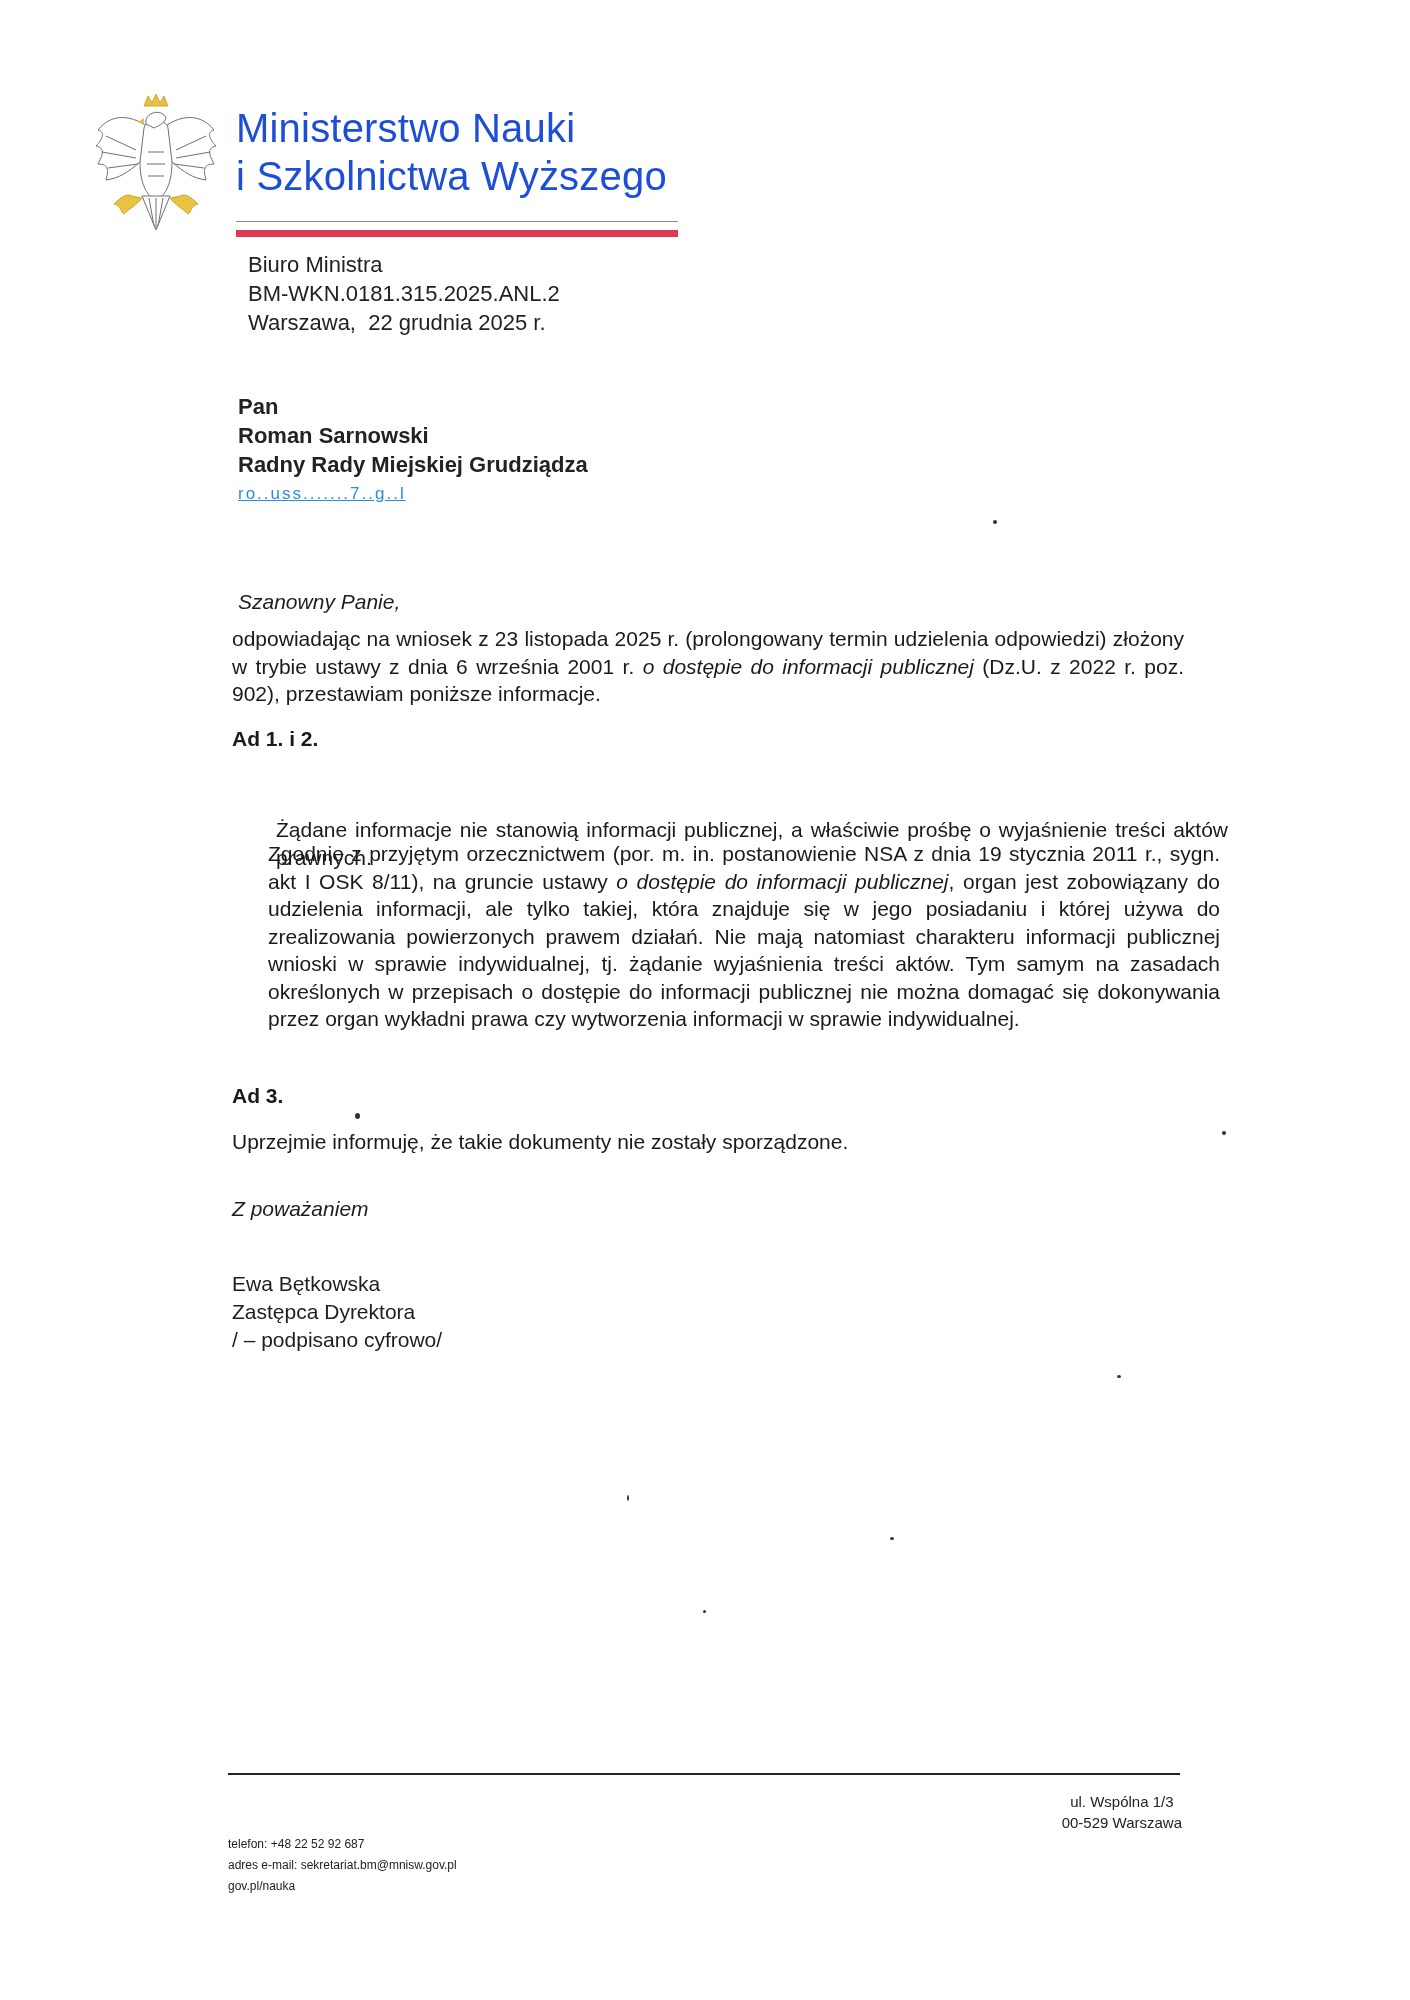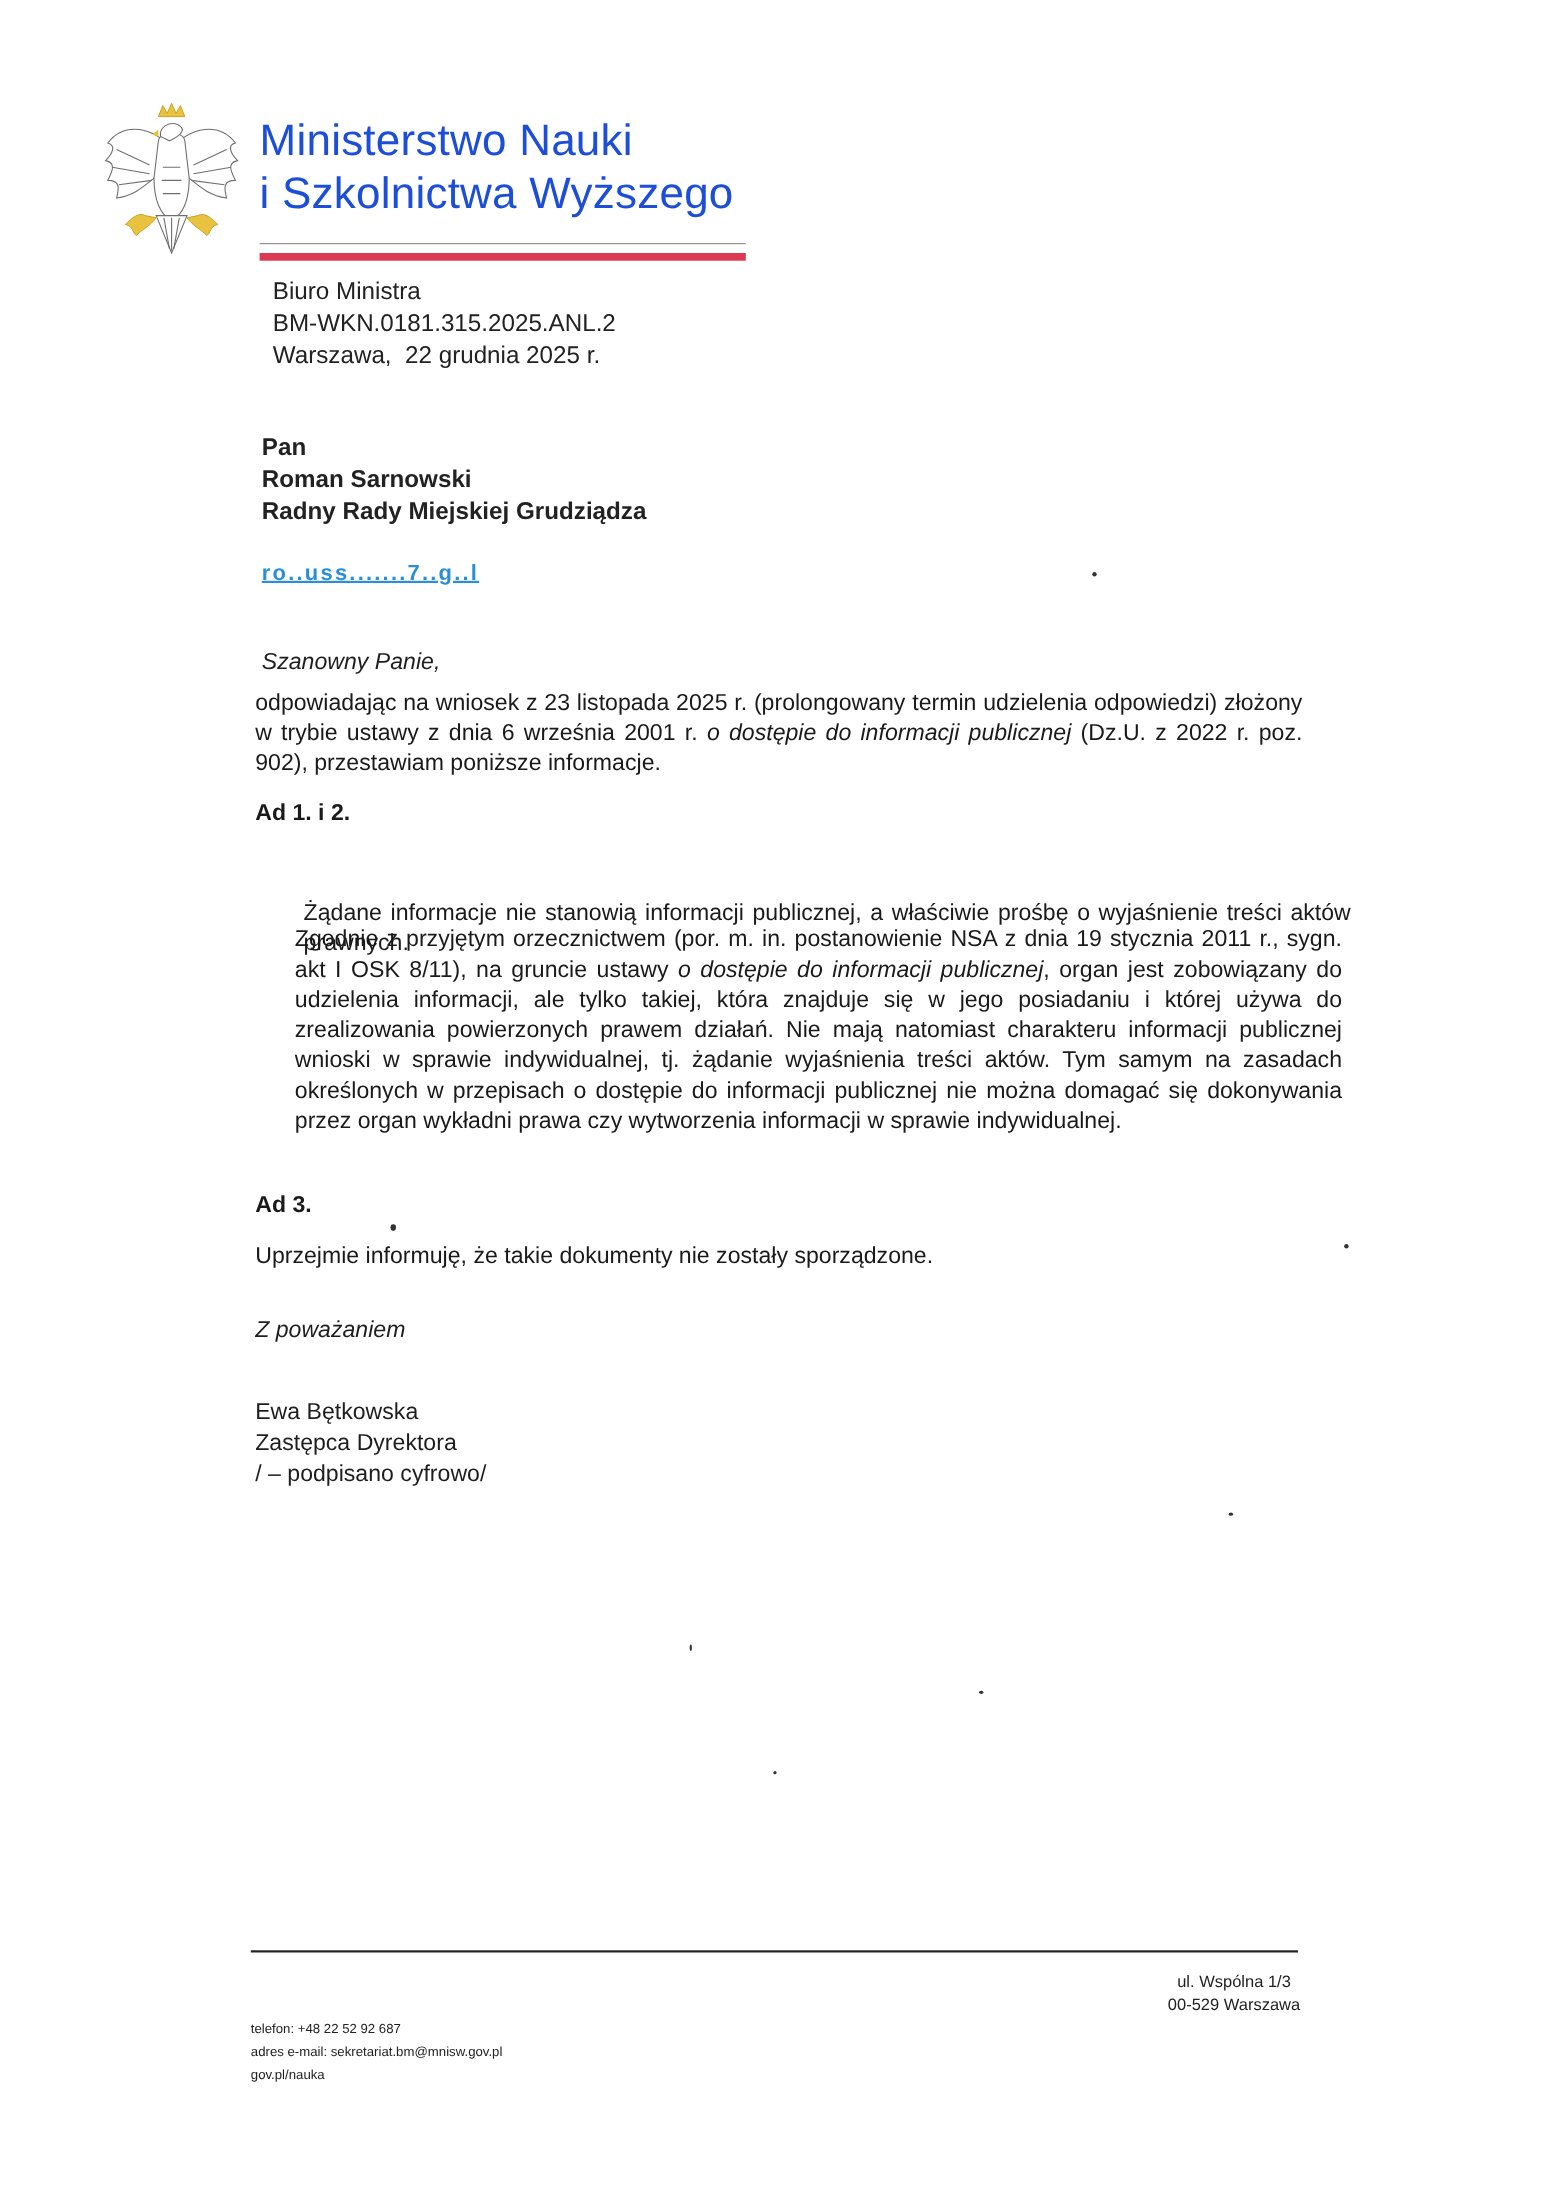--- a/index.html
+++ b/index.html
@@ -5,21 +5,21 @@
   html, body { margin: 0; padding: 0; background: #ffffff; }
   body { width: 1410px; height: 2000px; position: relative; overflow: hidden;
          font-family: "Liberation Sans", "DejaVu Sans", sans-serif; color: #1e1e1e; }
   .abs { position: absolute; }
   .emblem { left: 92px; top: 92px; width: 128px; height: 142px; }
   .ministry-title { left: 236px; top: 104px; font-size: 40px; line-height: 48px; color: #1d4ed8; letter-spacing: 0.2px; }
   .rule-gray { left: 236px; top: 221px; width: 442px; height: 1px; background: #8a8a8a; }
   .rule-red  { left: 236px; top: 230px; width: 442px; height: 7px; background: #dc3a52; }
   .meta { left: 248px; top: 250px; font-size: 22px; line-height: 29px; color: #222; }
   .recipient { left: 238px; top: 392px; font-size: 22px; line-height: 29px; font-weight: bold; color: #222; }
-  .recipient .email { font-weight: bold; color: #2a8fd8; text-decoration: underline; letter-spacing: 2px; font-size: 20px; filter: blur(0.6px); margin-top: 28px; }
+  .recipient .email { font-weight: normal; color: #2a8fd8; text-decoration: underline; letter-spacing: 2px; font-size: 17px; filter: blur(0.6px); }
   .salutation { left: 238px; top: 580px; font-size: 21px; font-style: italic; margin-top: 10px; }
   .body-col { left: 232px; width: 952px; font-size: 21px; line-height: 27.5px; text-align: justify; color: #1a1a1a; }
   .p1 { top: 625px; }
   .h1 { top: 725px; font-weight: bold; }
   .p2 { top: 816px; margin-left: 44px; }
   .p3 { top: 840px; margin-left: 36px; }
   .h2 { top: 1082px; font-weight: bold; }
   .p4 { top: 1128px; }
   .closing { left: 232px; top: 1197px; font-size: 21px; font-style: italic; }
   .signature { left: 232px; top: 1270px; font-size: 21px; line-height: 28px; }

